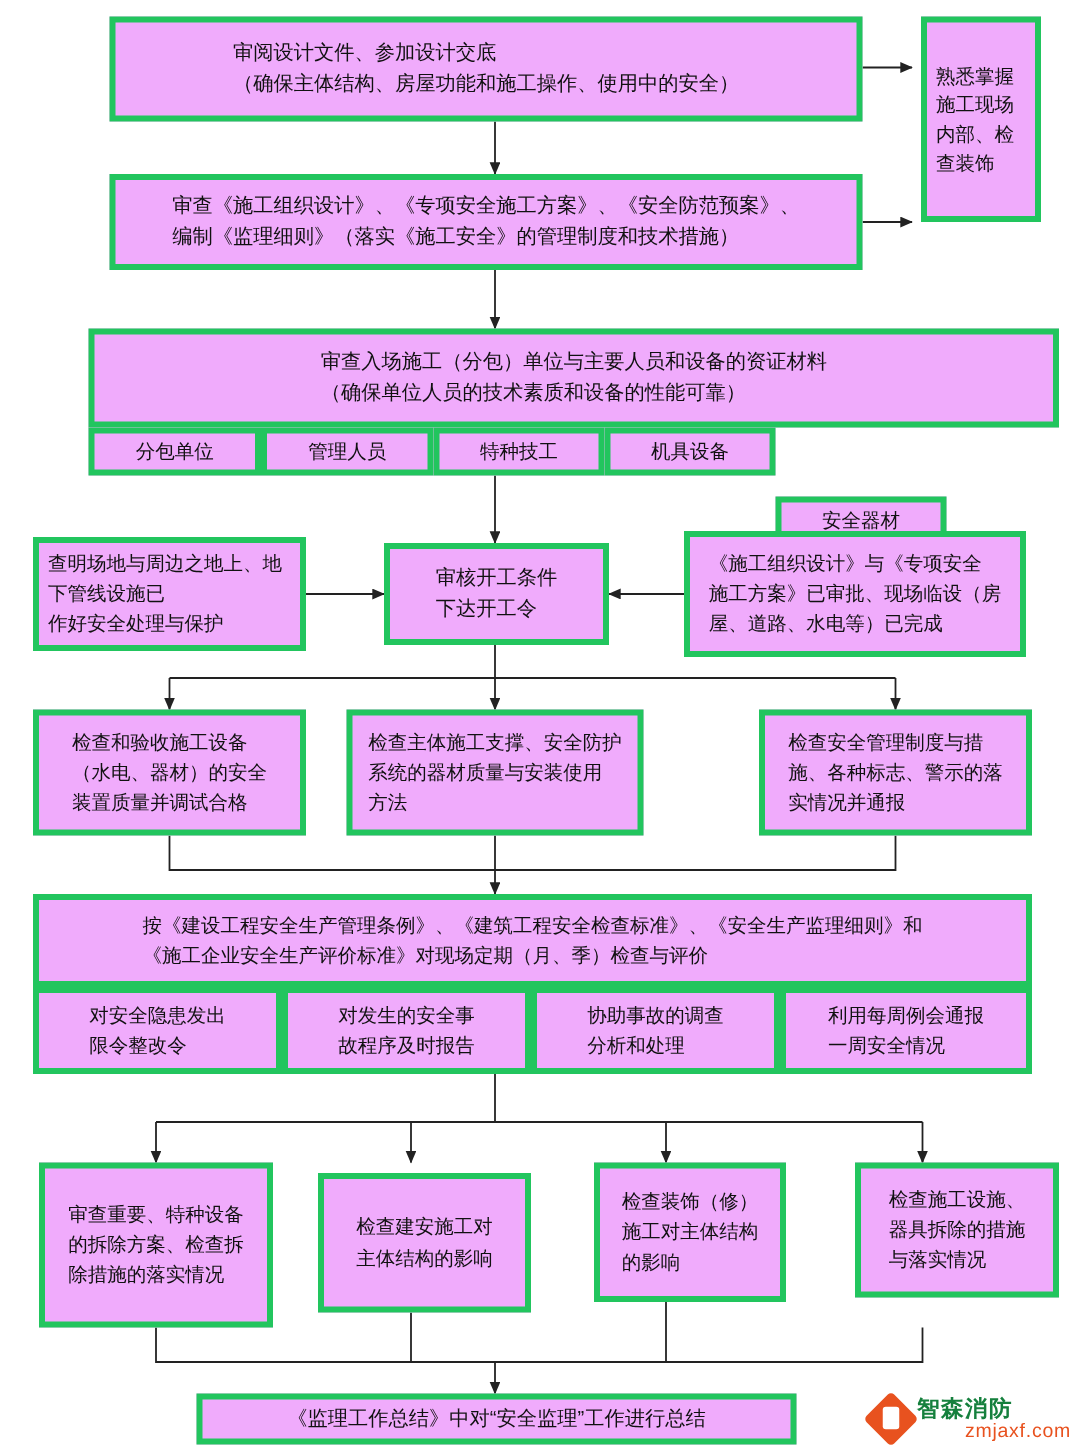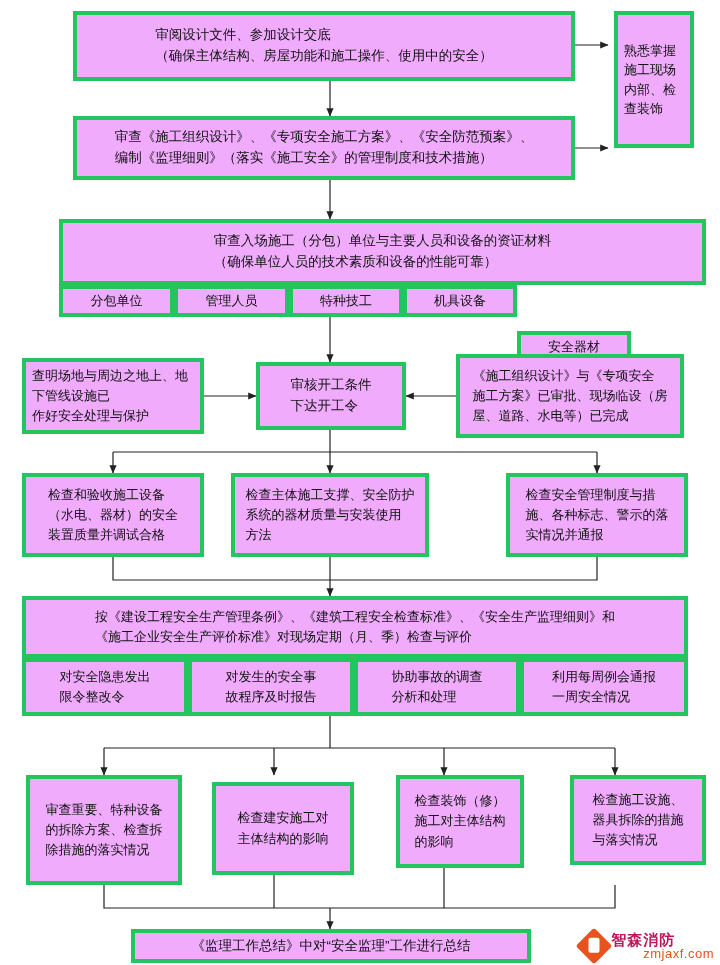--- a/index.html
+++ b/index.html
@@ -71,21 +71,21 @@
     transform: rotate(-45deg);
   }
   .wm-text {
     display: flex;
     flex-direction: column;
     line-height: 1.05;
   }
   .wm-title {
     font-size: 15px;
     font-weight: bold;
-    color: #be185d;
+    color: #15803d;
     letter-spacing: 1px;
   }
   .wm-sub {
     font-size: 13px;
     color: #e8521f;
     letter-spacing: 0.5px;
     margin-left: 32px;
   }
 </style>
 </head>

